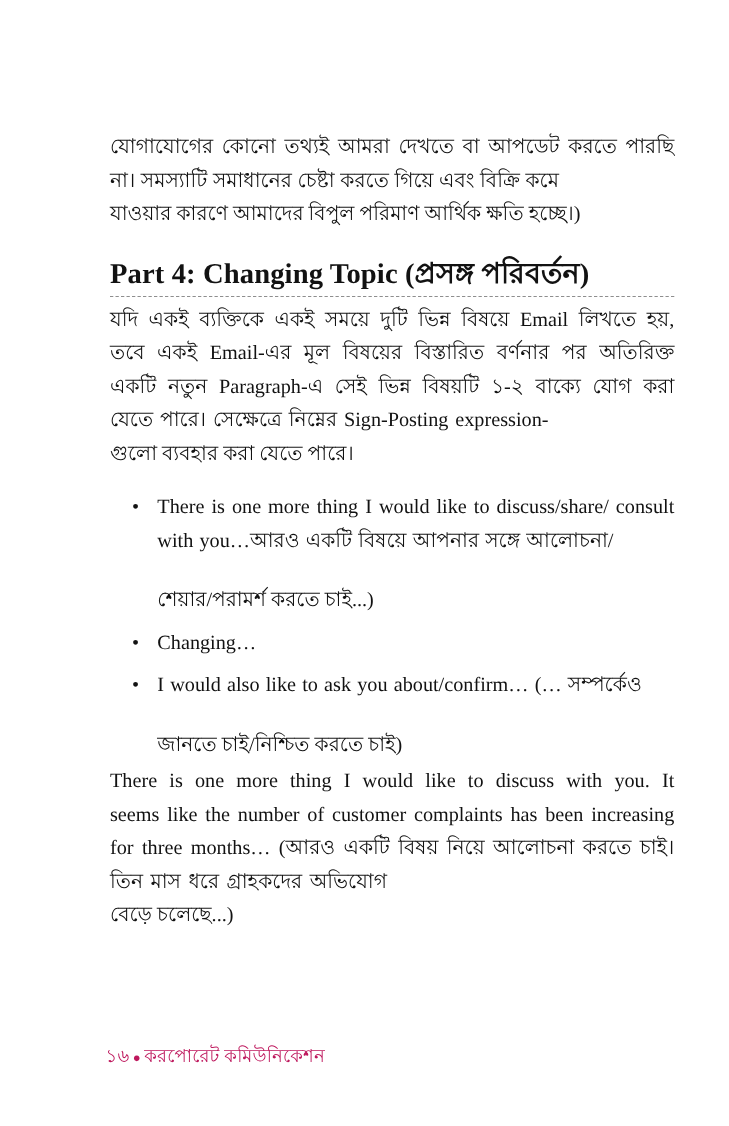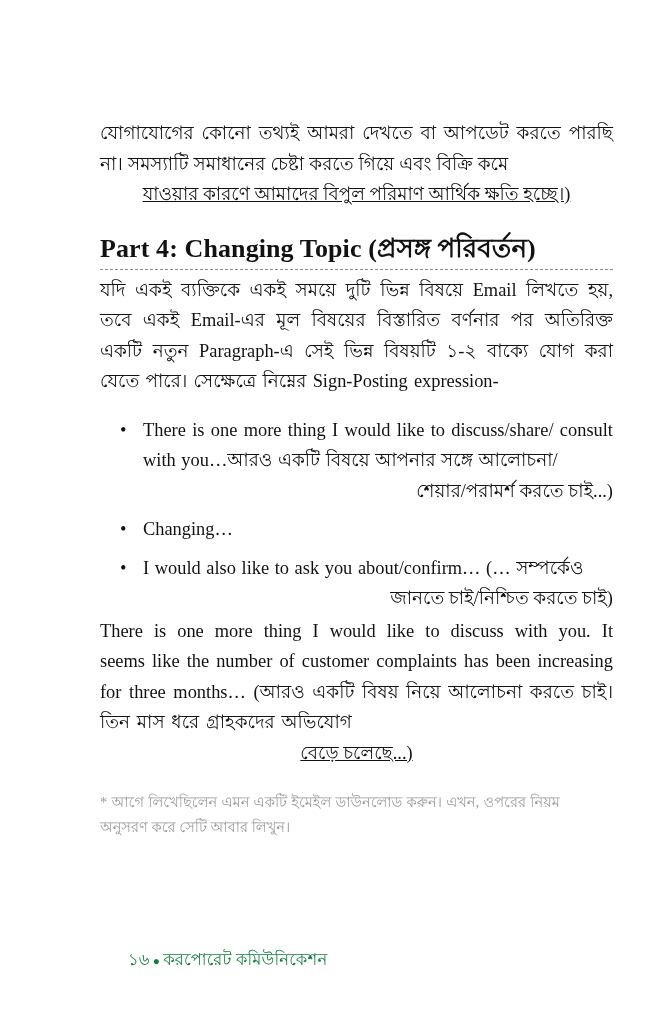--- a/index.html
+++ b/index.html
@@ -44,23 +44,22 @@
   .para.example-body {
     margin-top: 2px;
     word-spacing: 2.2px;
   }
   .para.intro-body {
     word-spacing: 1.6px;
   }
   
   .para > .lastline {
     display: block;
-    text-align: center;
-    word-spacing: normal;
-    text-decoration: underline;
+    text-align: left;
+    word-spacing: normal;
   }
 
   
   .sec-head {
     margin: 26px 0 0 0;
     padding: 0 0 7px 0;
     font-size: 26px;
     font-weight: bold;
     line-height: 26px;
     letter-spacing: 0.1px;
@@ -97,22 +96,23 @@
   }
   .bullets li .dot {
     position: absolute;
     left: 0;
     top: 0;
     font-size: 18.4px;
     line-height: 30.5px;
   }
   .bullets li .lastline {
     display: block;
-    text-align: right;
-    word-spacing: normal;
+    text-align: left;
+    word-spacing: normal;
+    margin-top: 24px;
   }
   .bullets li.single {
     text-align: left;
     word-spacing: normal;
   }
 
   
   .footnote {
     margin: 22px 0 0 0;
     font-size: 14.6px;
@@ -127,23 +127,22 @@
     word-spacing: normal;
   }
 
   
   .footer {
     position: absolute;
     left: 96px;
     bottom: 52px;
     font-size: 16.4px;
     line-height: 22px;
-    color: #15803d;
+    color: #be185d;
     letter-spacing: 0.2px;
-    margin-left: 32px;
   }
   .footer .sep {
     font-size: 12px;
     vertical-align: middle;
     padding: 0 3px;
   }
 </style>
 </head>
 <body>
 
@@ -157,20 +156,21 @@
 
   <h2 class="sec-head">
     <span>Part 4: Changing Topic </span><span class="bn">(প্রসঙ্গ পরিবর্তন)</span>
   </h2>
 
   <p class="para after-head intro-body">
     <span>যদি একই ব্যক্তিকে একই সময়ে দুটি ভিন্ন বিষয়ে Email লিখতে হয়,</span>
     <span>তবে একই Email-এর মূল বিষয়ের বিস্তারিত বর্ণনার পর অতিরিক্ত</span>
     <span>একটি নতুন Paragraph-এ সেই ভিন্ন বিষয়টি ১-২ বাক্যে যোগ</span>
     <span>করা যেতে পারে। সেক্ষেত্রে নিম্নের Sign-Posting expression-</span>
+    <span class="lastline">গুলো ব্যবহার করা যেতে পারে।</span>
   </p>
 
   <ul class="bullets">
     <li>
       <span class="dot">•</span>
       <span>There is one more thing I would like to discuss/share/</span>
       <span>consult with you…আরও একটি বিষয়ে আপনার সঙ্গে আলোচনা/</span>
       <span class="lastline">শেয়ার/পরামর্শ করতে চাই...)</span>
     </li>
     <li class="single">
@@ -186,22 +186,18 @@
 
 
   <p class="para example-body">
     <span>There is one more thing I would like to discuss with</span>
     <span>you. It seems like the number of customer complaints</span>
     <span>has been increasing for three months… (আরও একটি বিষয়</span>
     <span>নিয়ে আলোচনা করতে চাই। তিন মাস ধরে গ্রাহকদের অভিযোগ</span>
     <span class="lastline">বেড়ে চলেছে...)</span>
   </p>
 
-  <p class="footnote">
-    <span>* আগে লিখেছিলেন এমন একটি ইমেইল ডাউনলোড করুন। এখন, ওপরের নিয়ম</span>
-    <span class="lastline">অনুসরণ করে সেটি আবার লিখুন।</span>
-  </p>
 
   <div class="footer">
     <span>১৬</span><span class="sep">●</span><span>করপোরেট কমিউনিকেশন</span>
   </div>
 
 </div>
 
 </body></html>

